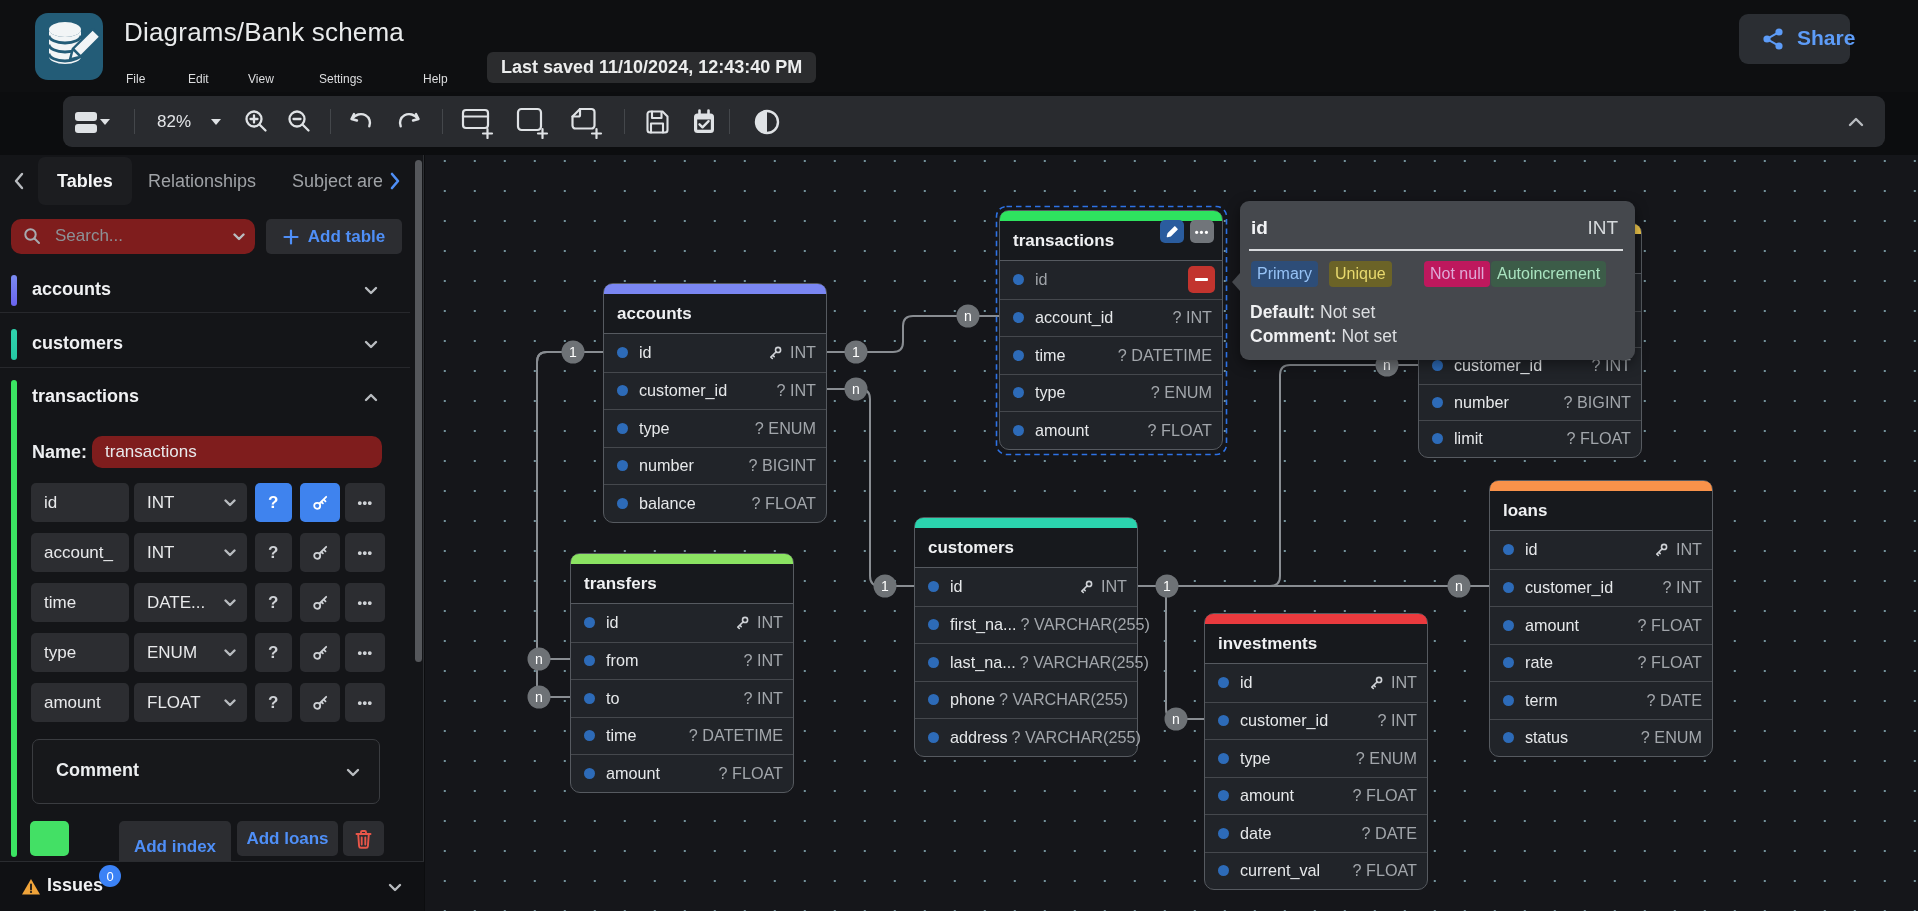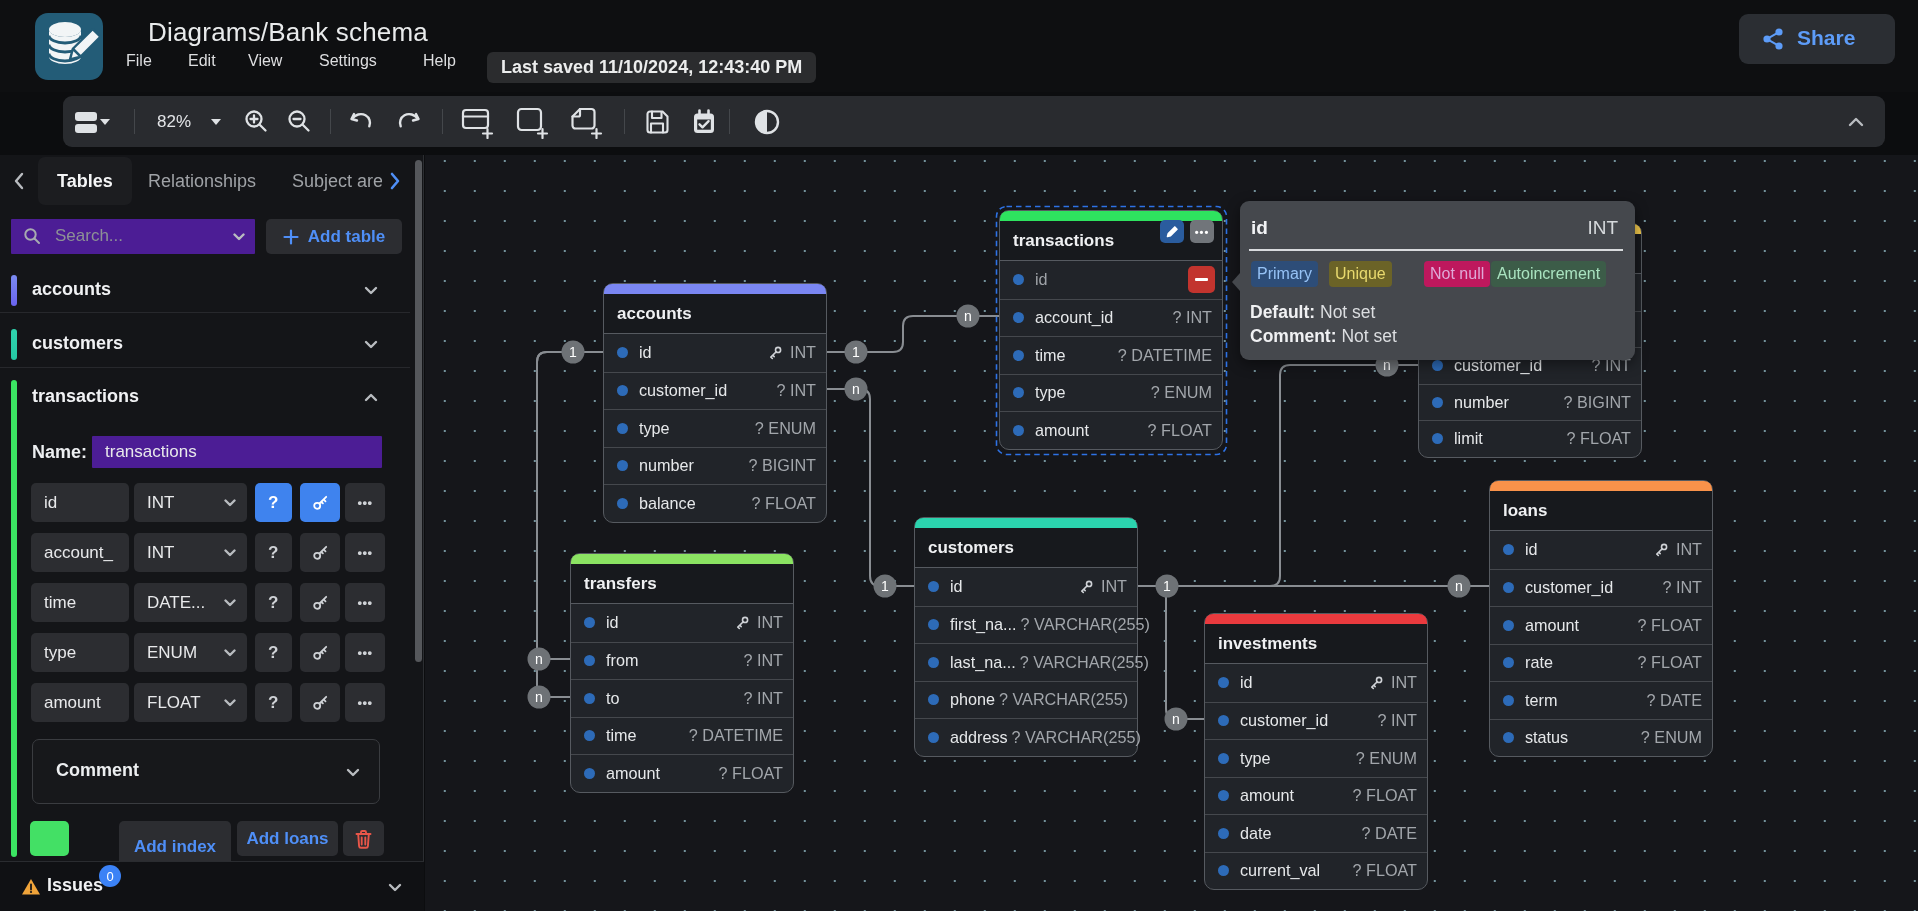--- a/index.html
+++ b/index.html
@@ -2,36 +2,36 @@
 <html><head>
 <meta charset="utf-8">
 <style>
   * { margin:0; padding:0; box-sizing:border-box; }
   html,body { background:#0c0d0f; }
   #app { position:relative; width:1918px; height:911px; overflow:hidden;
          background:#0c0d0f; font-family:"Liberation Sans", sans-serif; color:#e9eaec; }
   
   .topbar { position:absolute; left:0; top:0; width:1918px; height:92px; background:#0e0f11; }
   .logo { position:absolute; left:35px; top:13px; width:68px; height:67px; border-radius:13px; background:#235c77; }
-  .title { position:absolute; left:124px; top:17px; font-size:26px; font-weight:400; color:#e9ebec; letter-spacing:0.2px;margin-left:24px;}
-  .menu { position:absolute; top:52px; font-size:16px; color:#dddee0; }
+  .title { position:absolute; left:124px; top:17px; font-size:26px; font-weight:400; color:#e9ebec; letter-spacing:0.2px;}
+  .menu { position:absolute; top:72px; font-size:12px; color:#dddee0; }
   .chip { position:absolute; left:487px; top:52px; height:31px; line-height:31px; padding:0 14px;
           background:#2b2c2e; border-radius:6px; font-size:18px; font-weight:600; color:#eceded; }
-  .sharebtn { position:absolute; left:1739px; top:14px; width:156px; height:50px; background:#2b2e33;
+  .sharebtn { position:absolute; left:1739px; top:14px; width:111px; height:50px; background:#2b2e33;
           border-radius:9px; color:#5d9cf8; font-size:21px; font-weight:600; }
   .sharebtn span { position:absolute; left:58px; top:12px; }
   
   .toolbar { position:absolute; left:63px; top:96px; width:1822px; height:51px; background:#292b2f; border-radius:9px; }
   .tbdiv { position:absolute; top:13px; width:1px; height:25px; background:#44474b; }
   .zoomtxt { font-size:17px; color:#e3e5e8; }
   
   .sidebar { position:absolute; left:0; top:155px; width:424px; height:756px; background:#141518; border-right:1px solid #2c2e32; }
   .tab { position:absolute; top:0px; height:52px; line-height:52px; font-size:18px; color:#9fa2a6; }
   .tab.active { top:2px; height:48px; line-height:48px; background:#1c1d20; color:#f4f5f6; font-weight:700; border-radius:7px; }
-  .sinput { background:#4c1d95; border-radius:1px; position:absolute; }
+  .sinput { background:#7f1d1d; border-radius:10px; position:absolute; }
   .fname-in { color:#e8e9eb; font-size:17px; padding-left:13px; display:flex; align-items:center; }
   .sbtn { background:#2c2d31; border-radius:5px; position:absolute; display:flex; align-items:center; justify-content:center; }
   .accord { position:absolute; left:0; width:410px; height:47px; border-bottom:1px solid #27282c; }
   .accord .strip { position:absolute; left:11px; top:8px; width:6px; height:31px; border-radius:3px; }
   .accord .alabel { position:absolute; left:32px; top:12px; font-size:18px; font-weight:700; color:#f0f1f3; }
   .chev { stroke:#b9bcc0; stroke-width:2.4; fill:none; stroke-linecap:round; stroke-linejoin:round; }
   .issues { position:absolute; left:0; top:706px; width:424px; height:50px; background:#101114; border-top:1px solid #2a2c30; }
   .frow { position:absolute; left:0; width:424px; height:39px; }
   .frow .fi { position:absolute; left:31px; width:98px; height:39px; background:#2c2d31; border-radius:5px;
               color:#e8e9eb; font-size:17px; line-height:39px; padding-left:13px; }

